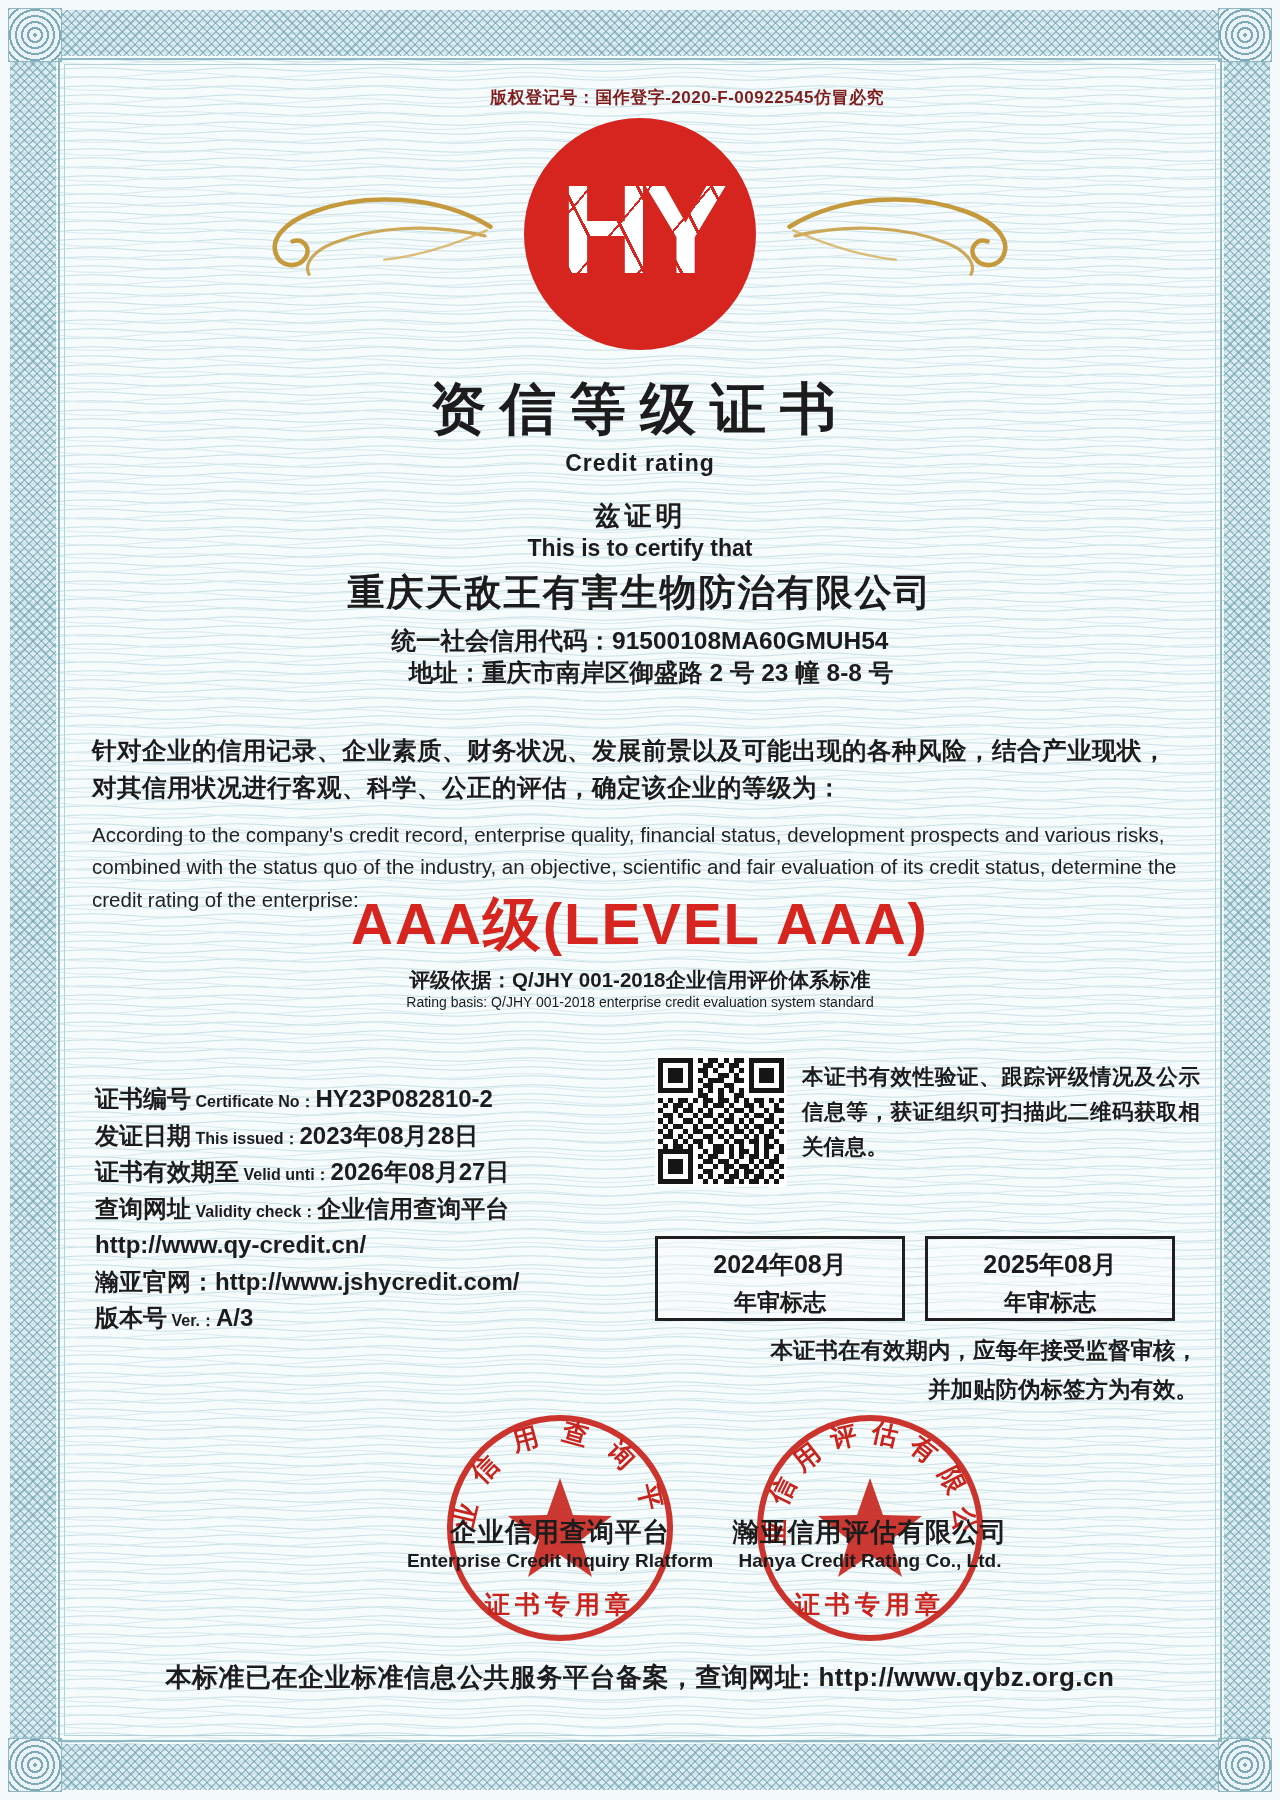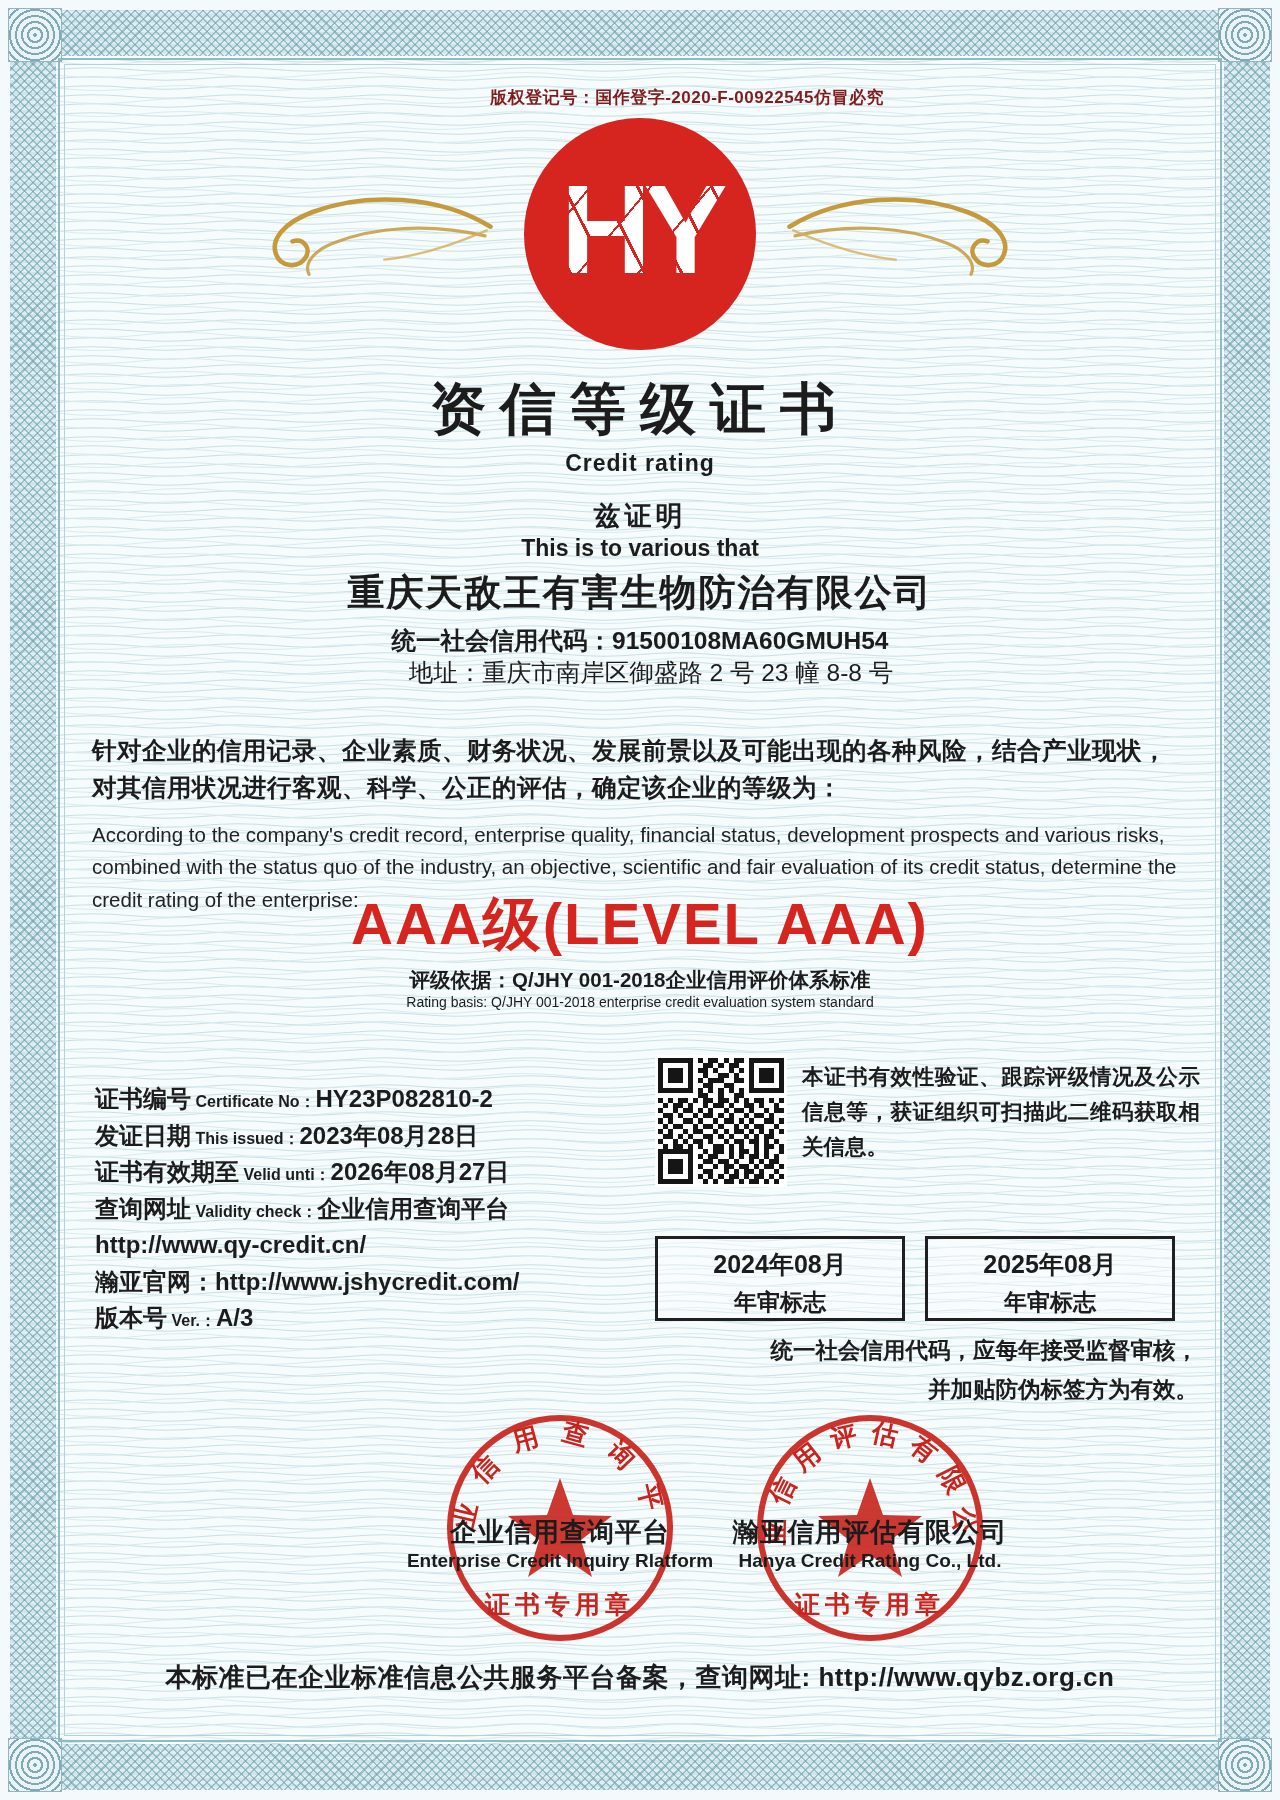--- a/index.html
+++ b/index.html
@@ -42,21 +42,21 @@
       repeating-linear-gradient(63deg, rgba(214,37,31,0) 0 30px, #d6251f 30px 33px),
       repeating-linear-gradient(-50deg, rgba(214,37,31,0) 0 44px, #d6251f 44px 46px);
   }
 
   .title { top:372px; font-size:56px; font-weight:800; letter-spacing:14px; }
   .subtitle { top:450px; font-size:23px; font-weight:600; letter-spacing:1px; }
   .certify-zh { top:498px; font-size:27px; font-weight:700; letter-spacing:4px; }
   .certify-en { top:535px; font-size:23px; font-weight:600; }
   .company { top:568px; font-size:37px; font-weight:800; letter-spacing:2px; }
   .code { top:624px; font-size:24.5px; font-weight:600; }
-  .address { top:656px; font-size:24.5px; font-weight:400;margin-left:22px; }
+  .address { top:656px; font-size:24.5px; font-weight:700;margin-left:22px; }
 
   .para { top:733px; left:92px; right:92px; }
   .para-zh { font-size:24.5px; font-weight:600; line-height:1.5; letter-spacing:.5px; }
   .para-en { margin-top:12px; font-size:20.5px; font-weight:500; line-height:1.6; color:#222; }
 
   .aaa { top:886px; font-size:58px; font-weight:800; letter-spacing:2px; }
   .basis-zh { top:966px; font-size:20.5px; font-weight:600; }
   .basis-en { top:994px; font-size:14px; font-weight:500; }
 
   .details { top:1082px; left:95px; width:575px; }
@@ -131,21 +131,21 @@
       <svg width="250" height="110" viewBox="0 0 260 120" style="transform:scaleX(-1)">
         <path d="M256 52 C 200 18 120 14 62 36 C 30 48 16 66 22 82 C 27 96 46 98 54 86 C 61 76 52 64 40 68" fill="none" stroke="#c59a3d" stroke-width="5" stroke-linecap="round"></path>
         <path d="M250 62 C 190 48 130 52 84 70 C 64 78 52 92 58 104" fill="none" stroke="#c59a3d" stroke-width="3.5" opacity=".85" stroke-linecap="round"></path>
         <path d="M252 56 C 215 72 180 84 140 88" fill="none" stroke="#d4ae58" stroke-width="2.5" opacity=".8" stroke-linecap="round"></path>
       </svg>
     </div>
 
     <div class="abs ctr title">资信等级证书</div>
     <div class="abs ctr certify-zh">兹证明</div>
     <div class="abs ctr subtitle">Credit rating</div>
-    <div class="abs ctr certify-en">This is to various that</div>
+    <div class="abs ctr certify-en">This is to certify that</div>
     <div class="abs ctr company">重庆天敌王有害生物防治有限公司</div>
     <div class="abs ctr code">统一社会信用代码：91500108MA60GMUH54</div>
     <div class="abs ctr address">地址：重庆市南岸区御盛路 2 号 23 幢 8-8 号</div>
 
     <div class="abs para">
       <div class="para-zh">针对企业的信用记录、企业素质、财务状况、发展前景以及可能出现的各种风险，结合产业现状，对其信用状况进行客观、科学、公正的评估，确定该企业的等级为：</div>
       <div class="para-en">According to the company's credit record, enterprise quality, financial status, development prospects and various risks, combined with the status quo of the industry, an objective, scientific and fair evaluation of its credit status, determine the credit rating of the enterprise:</div>
     </div>
 
     <div class="abs ctr aaa" style="color:#d6251f">AAA级(LEVEL AAA)</div>
@@ -504,21 +504,21 @@
         <div class="badge-l1">2024年08月</div>
         <div class="badge-l2">年审标志</div>
       </div>
       <div class="badge">
         <div class="badge-l1">2025年08月</div>
         <div class="badge-l2">年审标志</div>
       </div>
     </div>
 
     <div class="abs validity">
-      <div>统一社会信用代码，应每年接受监督审核，</div>
+      <div>本证书在有效期内，应每年接受监督审核，</div>
       <div>并加贴防伪标签方为有效。</div>
     </div>
 
     <div class="abs seal s-left">
       <svg viewBox="0 0 330 250">
         <circle cx="165" cy="115" r="110" fill="none" stroke="#c8231c" stroke-width="6" opacity=".92"></circle>
         <polygon points="165,65 178,102 217,103 186,127 197,164 165,142 133,164 144,127 113,103 152,102" fill="#c8231c" opacity=".9"></polygon>
         <path id="seal-arc-0" d="M 79 115 A 86 86 0 1 1 251 115" fill="none"></path>
         <text font-size="26" font-weight="bold" fill="#c8231c" letter-spacing="20">
           <textPath href="#seal-arc-0" startOffset="50%" text-anchor="middle">企业信用查询平台</textPath>

